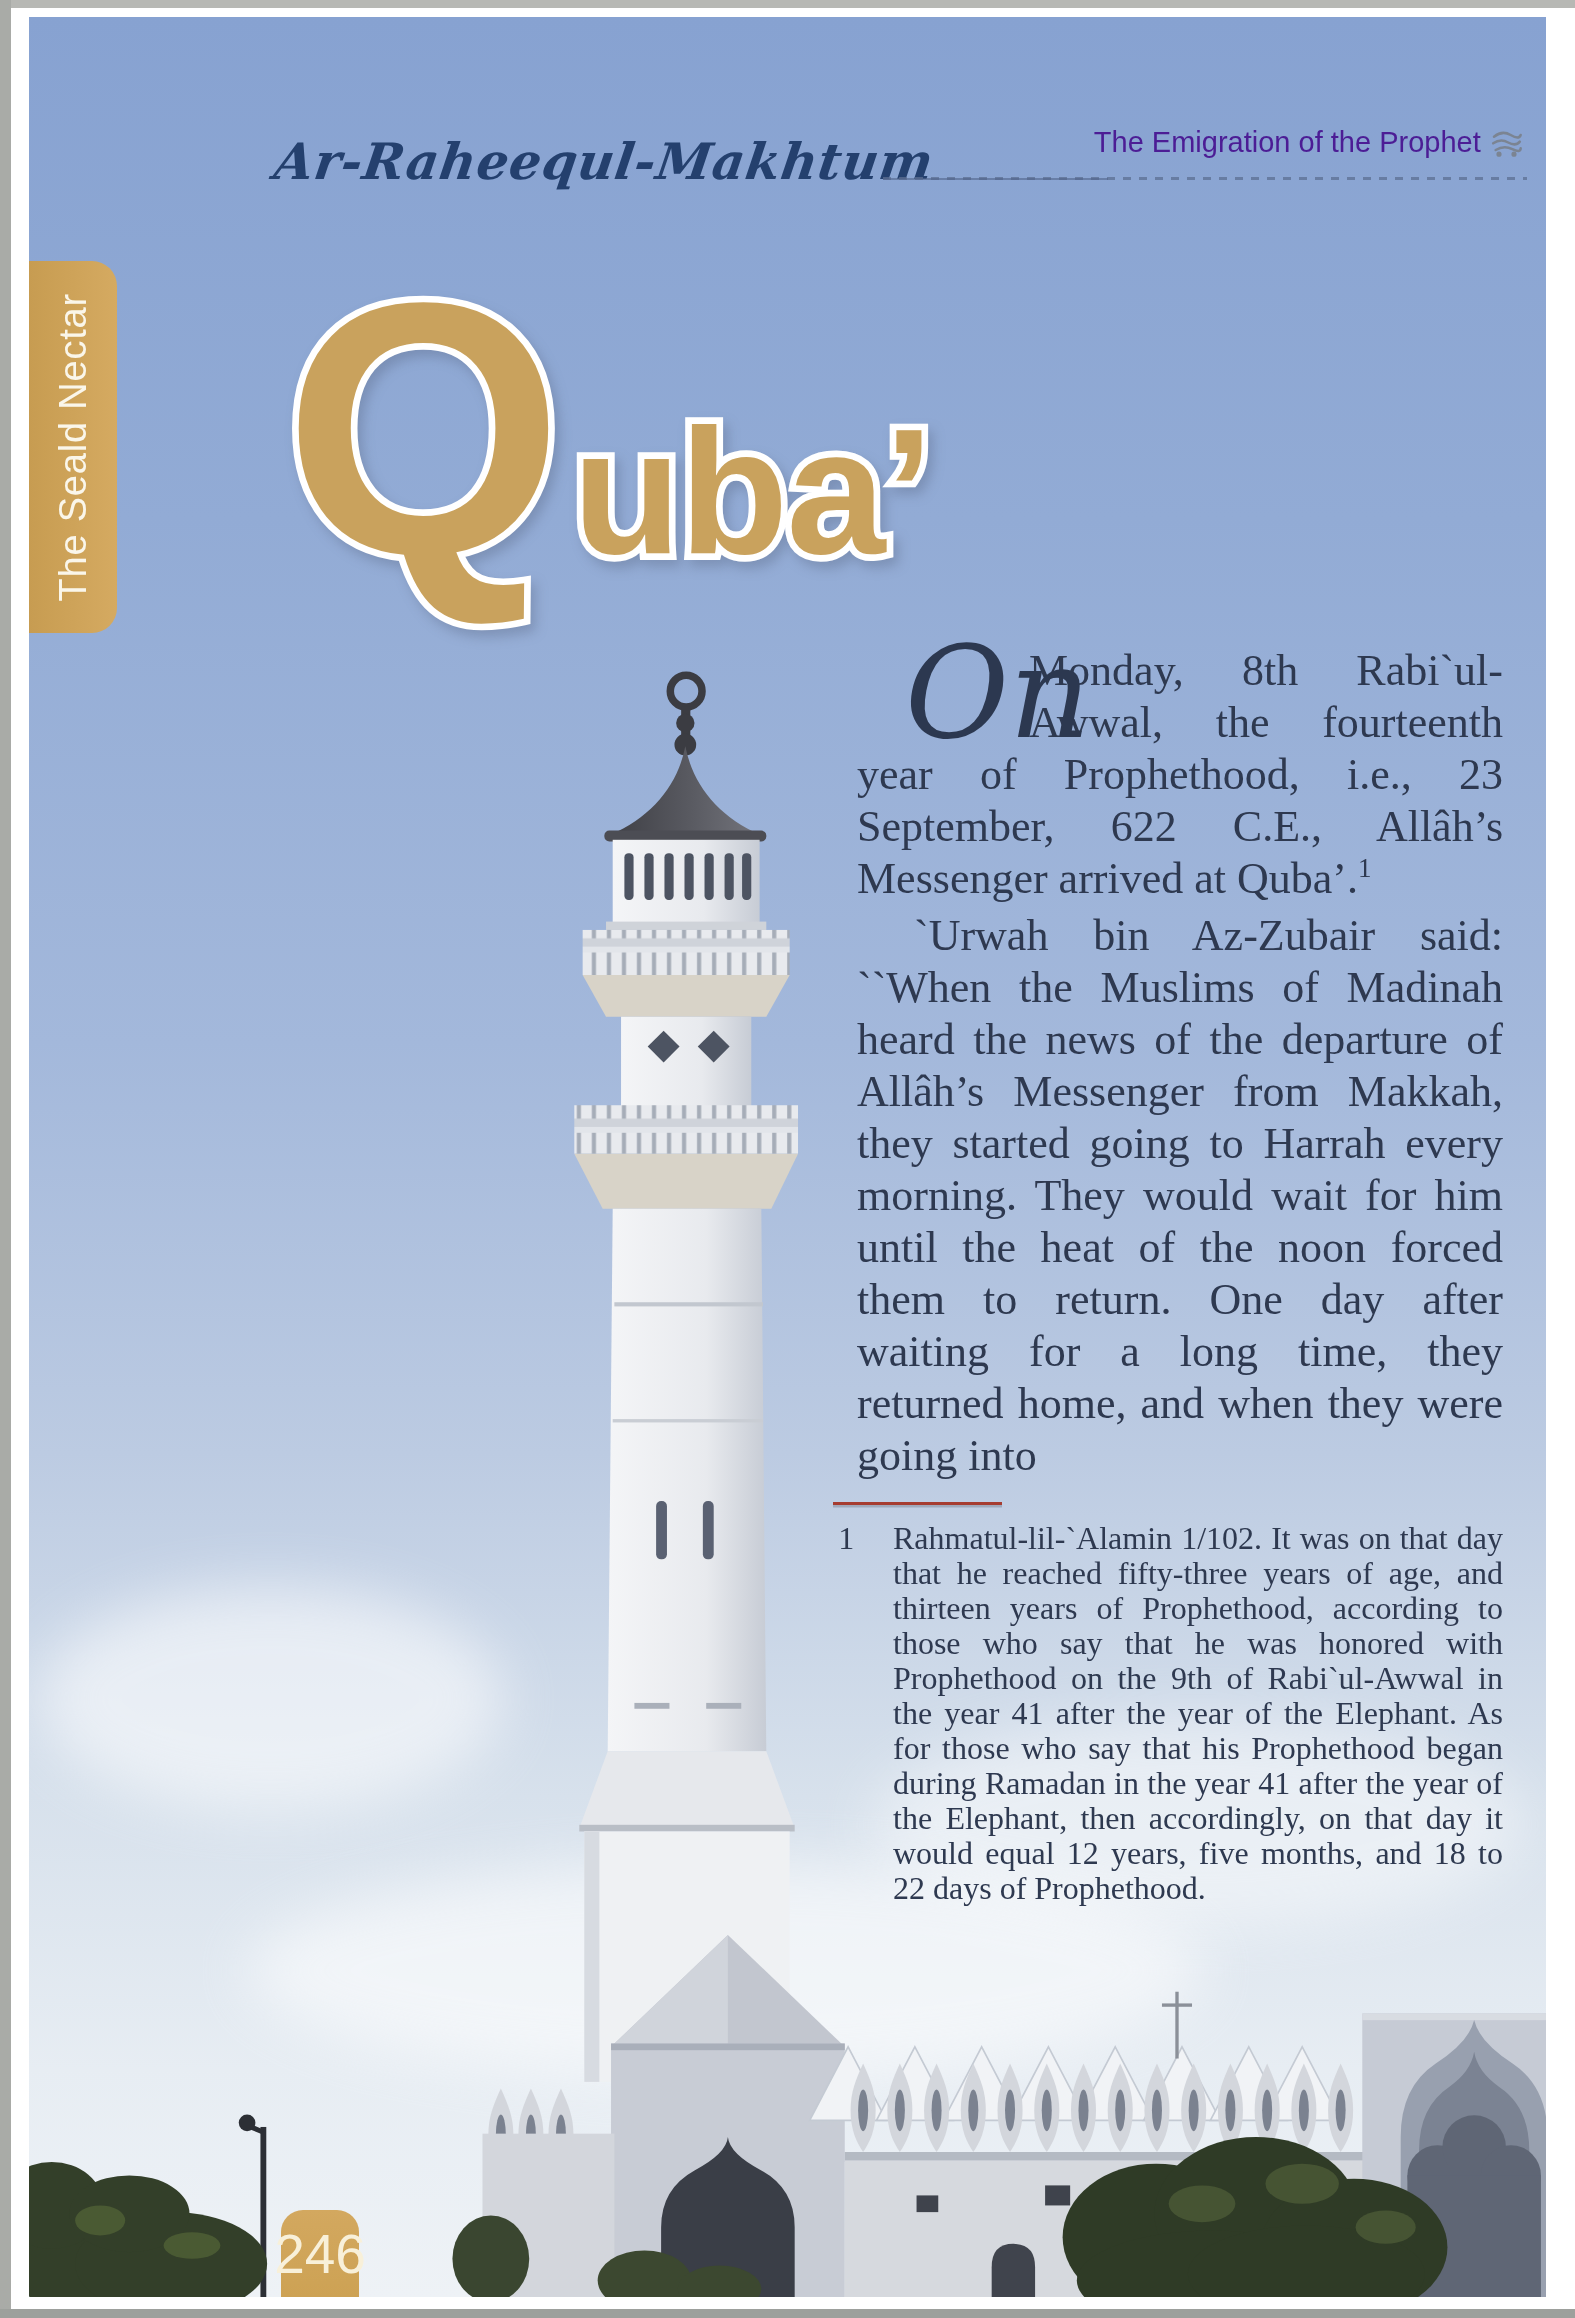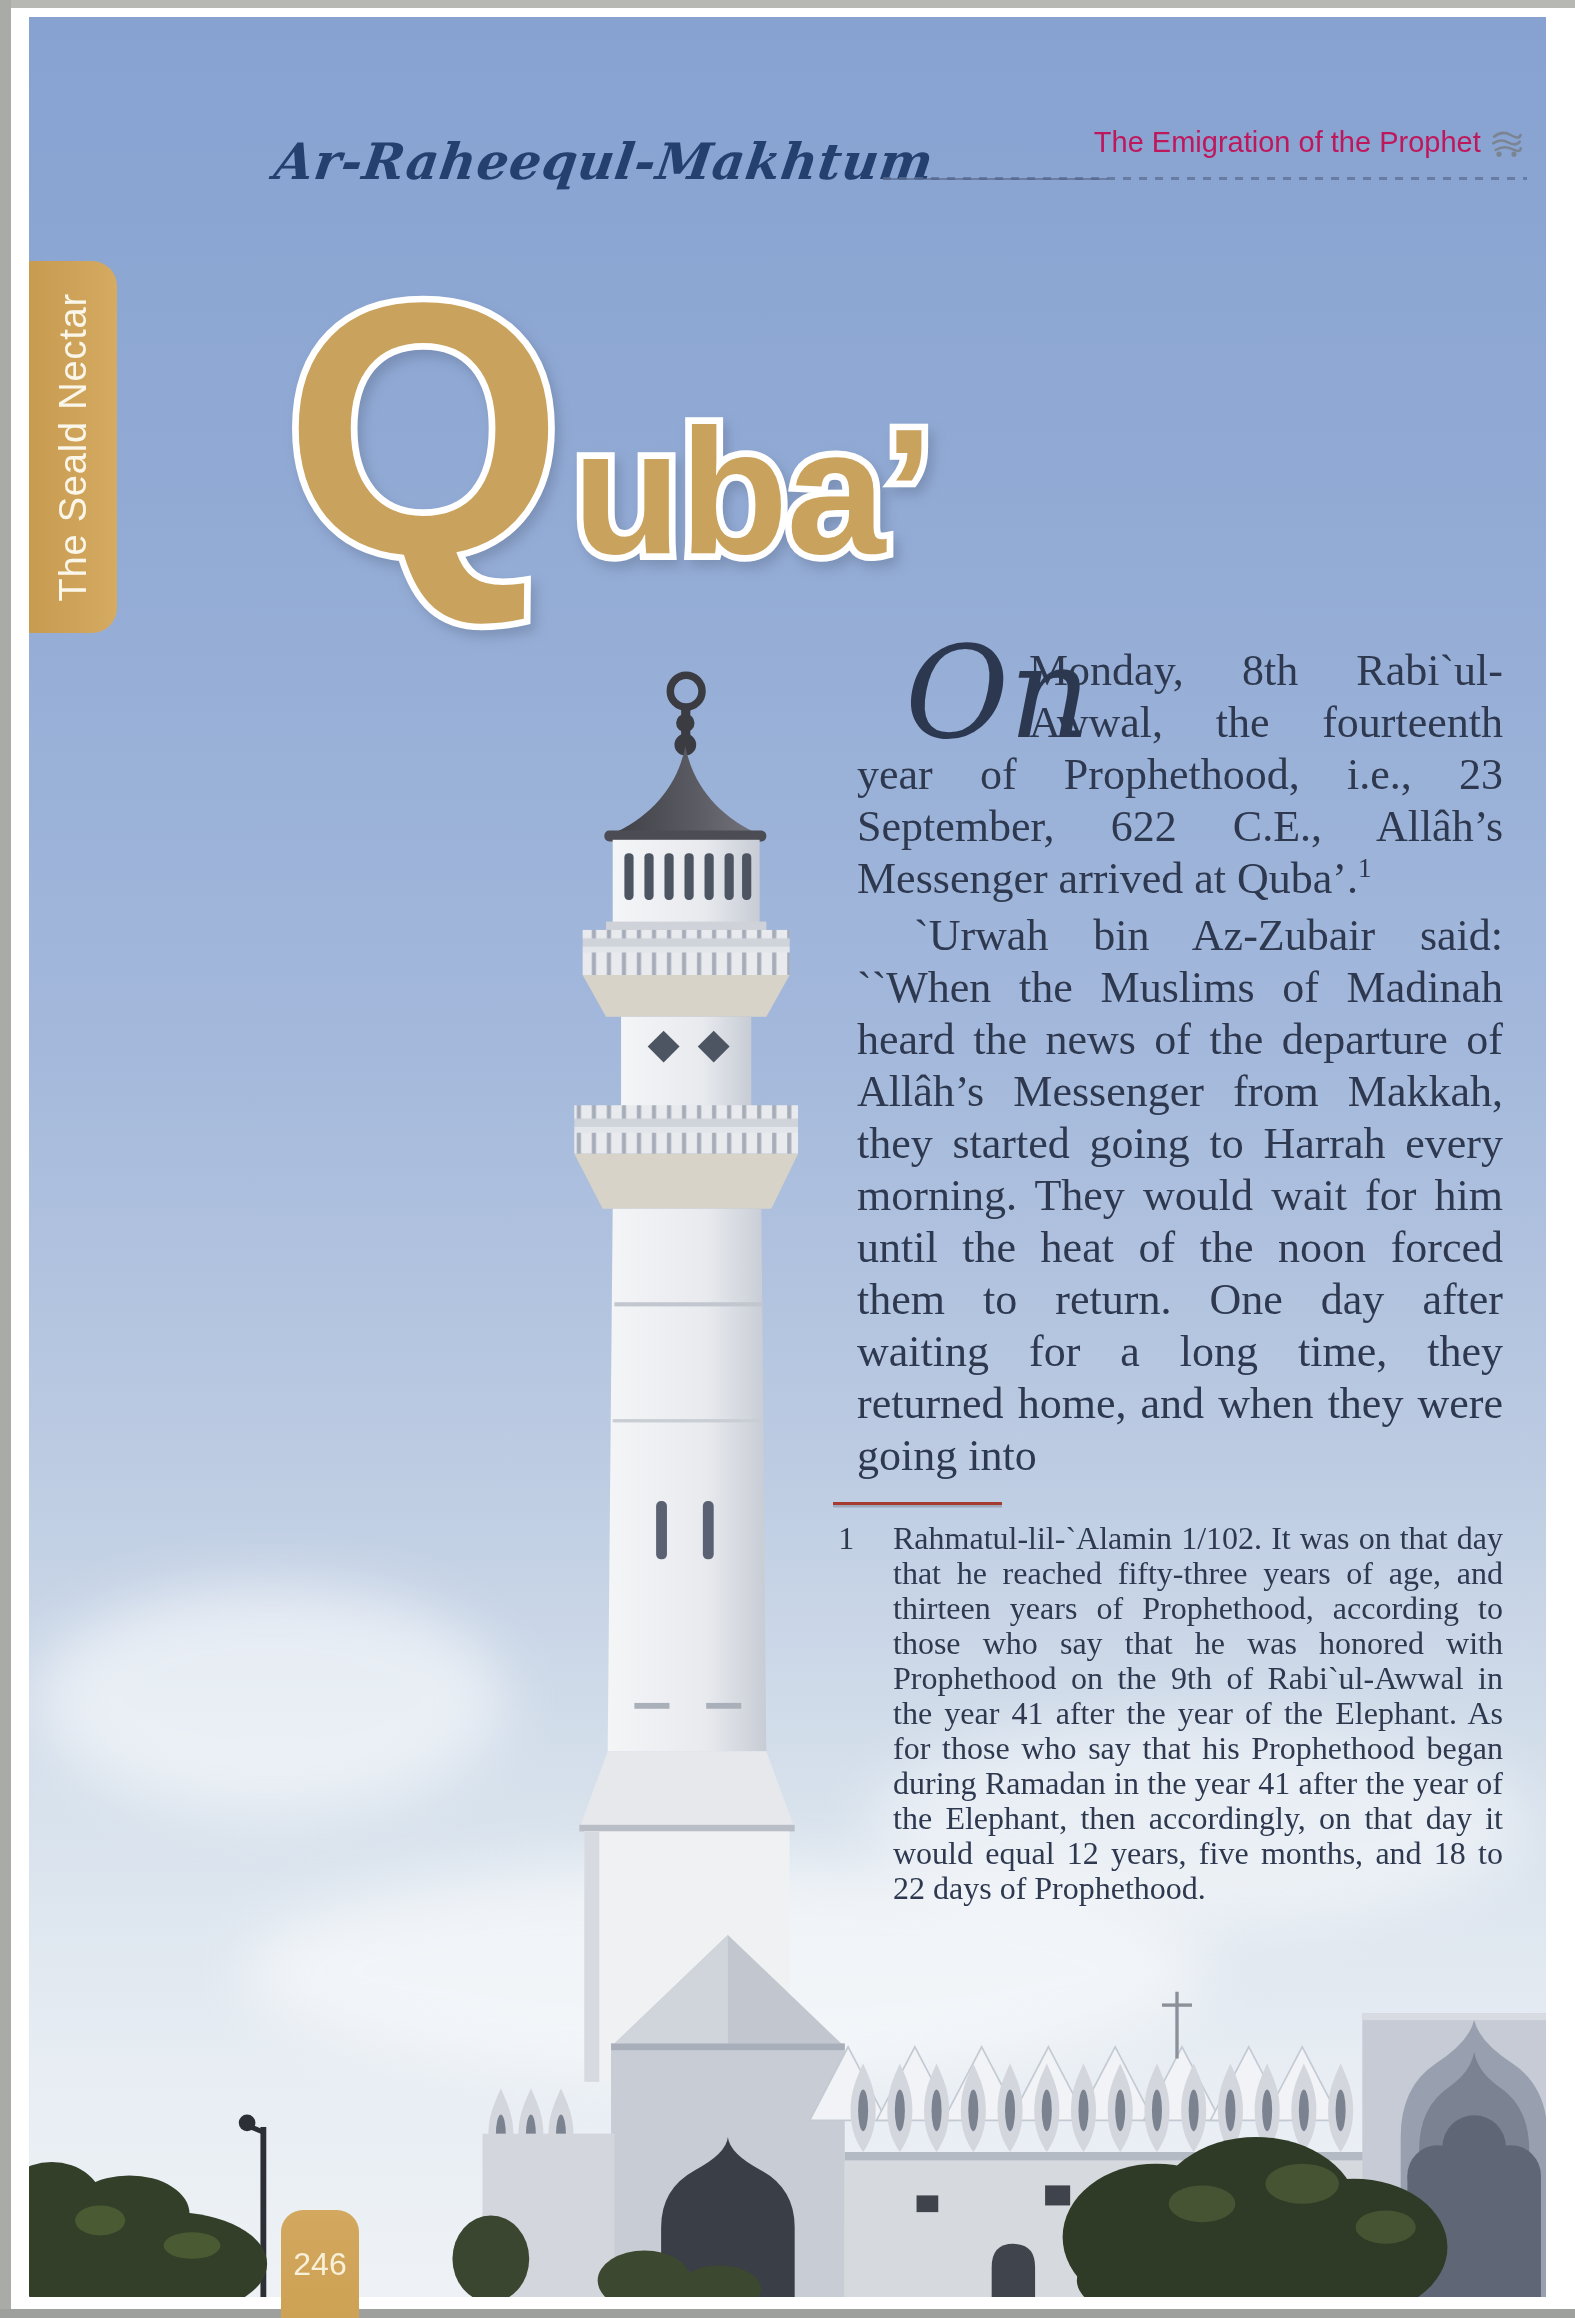--- a/index.html
+++ b/index.html
@@ -25,21 +25,21 @@
        background:linear-gradient(90deg,#c79c51,#d5aa61);
        border-radius:0 25px 25px 0;display:flex;align-items:center;justify-content:center;}
   .tab span{writing-mode:vertical-rl;transform:rotate(180deg);
        font-family:"Liberation Sans",sans-serif;font-size:38px;color:#faf6ea;letter-spacing:0.8px;}
 
   
   .script-title{position:absolute;left:275px;top:132px;width:701px;
        font-family:"DejaVu Serif",serif;font-style:italic;font-weight:600;font-size:50px;
        color:#24406e;transform:skewX(-8deg);letter-spacing:0.8px;}
   .chapter-head{position:absolute;right:52px;top:125px;display:flex;align-items:center;gap:8.3px;
-       font-family:"Liberation Sans",sans-serif;font-size:29px;color:#be185d;}
+       font-family:"Liberation Sans",sans-serif;font-size:29px;color:#4c1d95;}
   .head-rule{position:absolute;left:883px;top:177px;width:644px;height:3.3px;
        background:repeating-linear-gradient(90deg,#5c6f92 0 8.3px,rgba(0,0,0,0) 8.3px 16px);
        opacity:.75;}
   .head-rule-solid{position:absolute;left:883px;top:178px;width:225px;height:1.7px;
        background:#51648a;opacity:.6;}
 
   
   .big-title{position:absolute;left:284px;top:249px;display:flex;align-items:baseline;
        font-family:"Liberation Sans",sans-serif;font-weight:bold;color:#c9a25d;
        filter:drop-shadow(5px 7.5px 5.8px rgba(70,80,105,.28));}
@@ -60,24 +60,24 @@
 
   
   .fn-rule{position:absolute;left:833px;top:1502px;width:169px;height:3.3px;background:#a63c31;
        box-shadow:0 2.5px 0 rgba(120,125,140,.45);}
   .footnote{position:absolute;left:835px;top:1521px;width:668px;color:#2e3950;
        font-size:32px;line-height:35px;text-align:justify;}
   .fn-marker{position:absolute;left:3.3px;top:0;}
   .fn-text{display:block;margin-left:58px;}
 
   
-  .pagenum{position:absolute;left:281px;top:2210px;width:78px;height:108px;
+  .pagenum{position:absolute;left:281px;top:2210px;width:78px;height:87px;
        background:linear-gradient(180deg,#d3a85f,#cda254);border-radius:22px 22px 0 0;
        display:flex;align-items:center;justify-content:center;
-       font-family:"Liberation Sans",sans-serif;font-size:32px;color:#f8f0d9;}
+       font-family:"Liberation Sans",sans-serif;font-size:55px;color:#f8f0d9;}
 </style>
 </head>
 <body>
 
 <div class="scan-edge" id="edge-top"></div>
 <div class="scan-edge" id="edge-left"></div>
 <div class="scan-edge" id="edge-bottom"></div>
 
 <div class="photo">
   <div class="cloud" id="cloud-1"></div>

